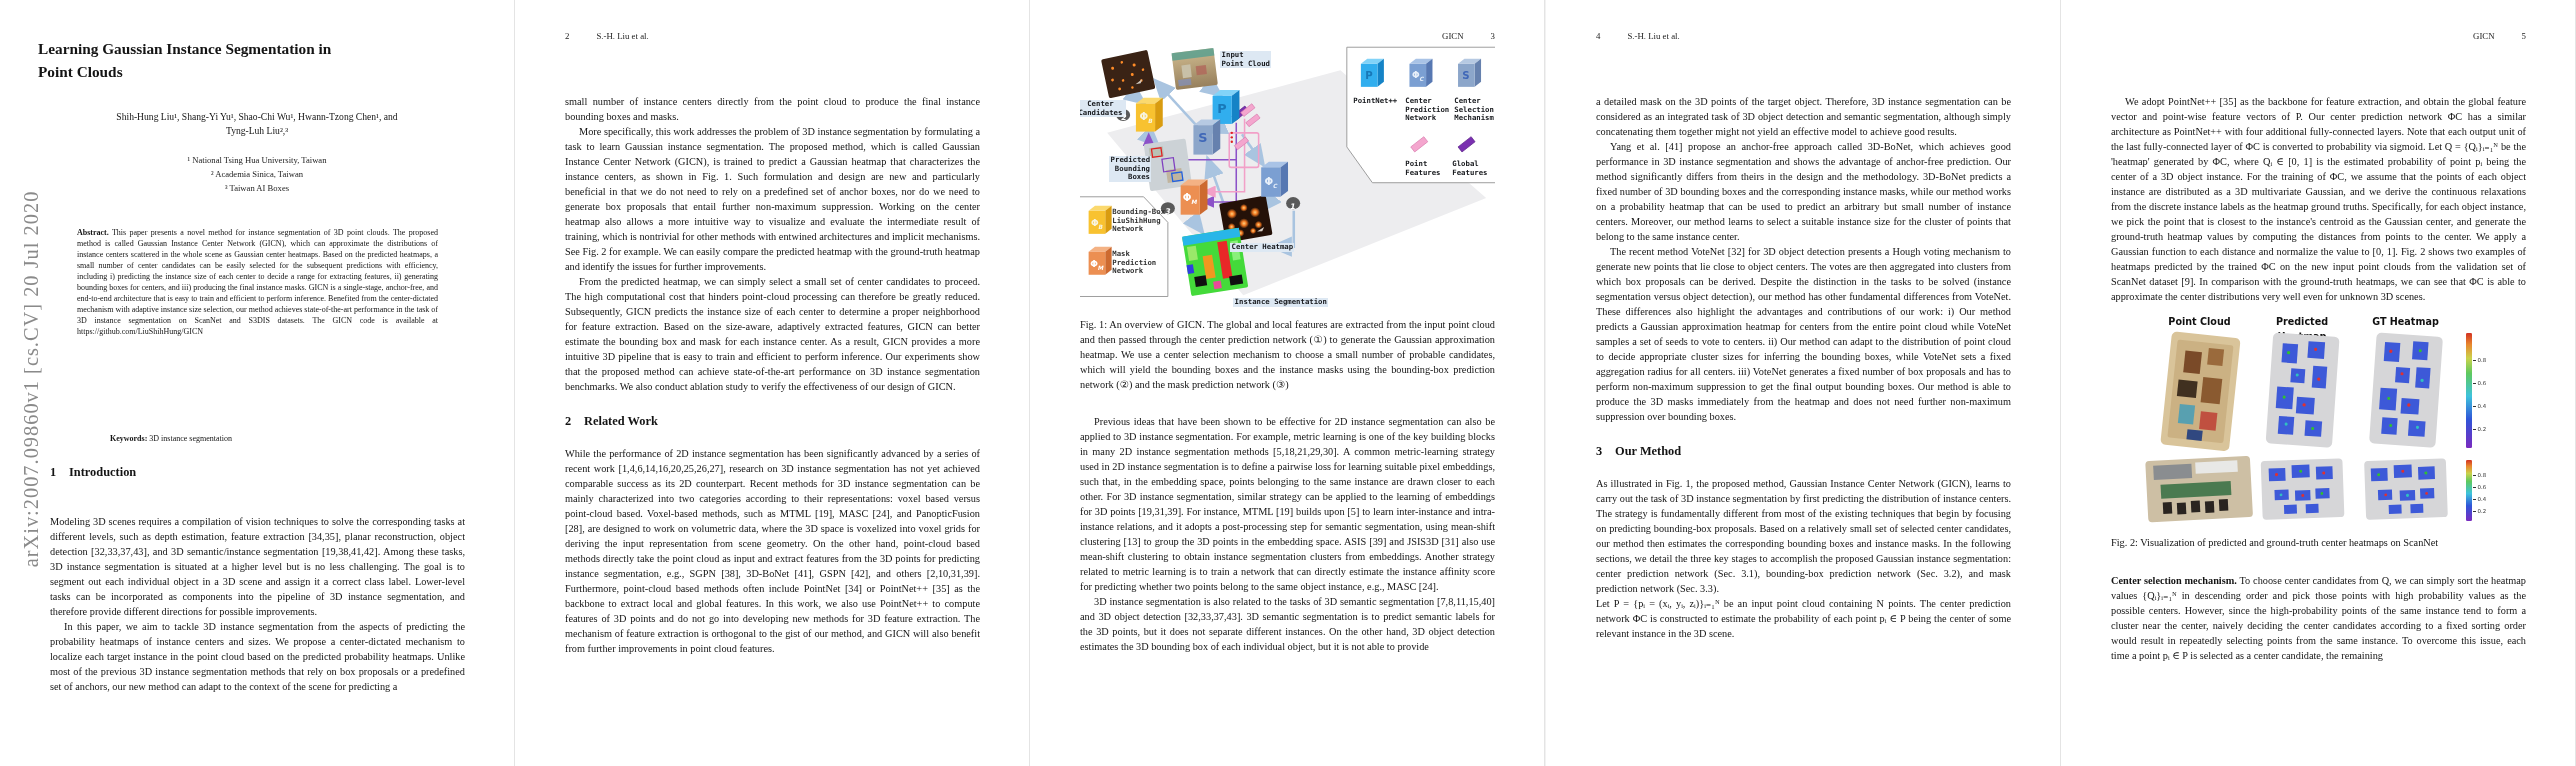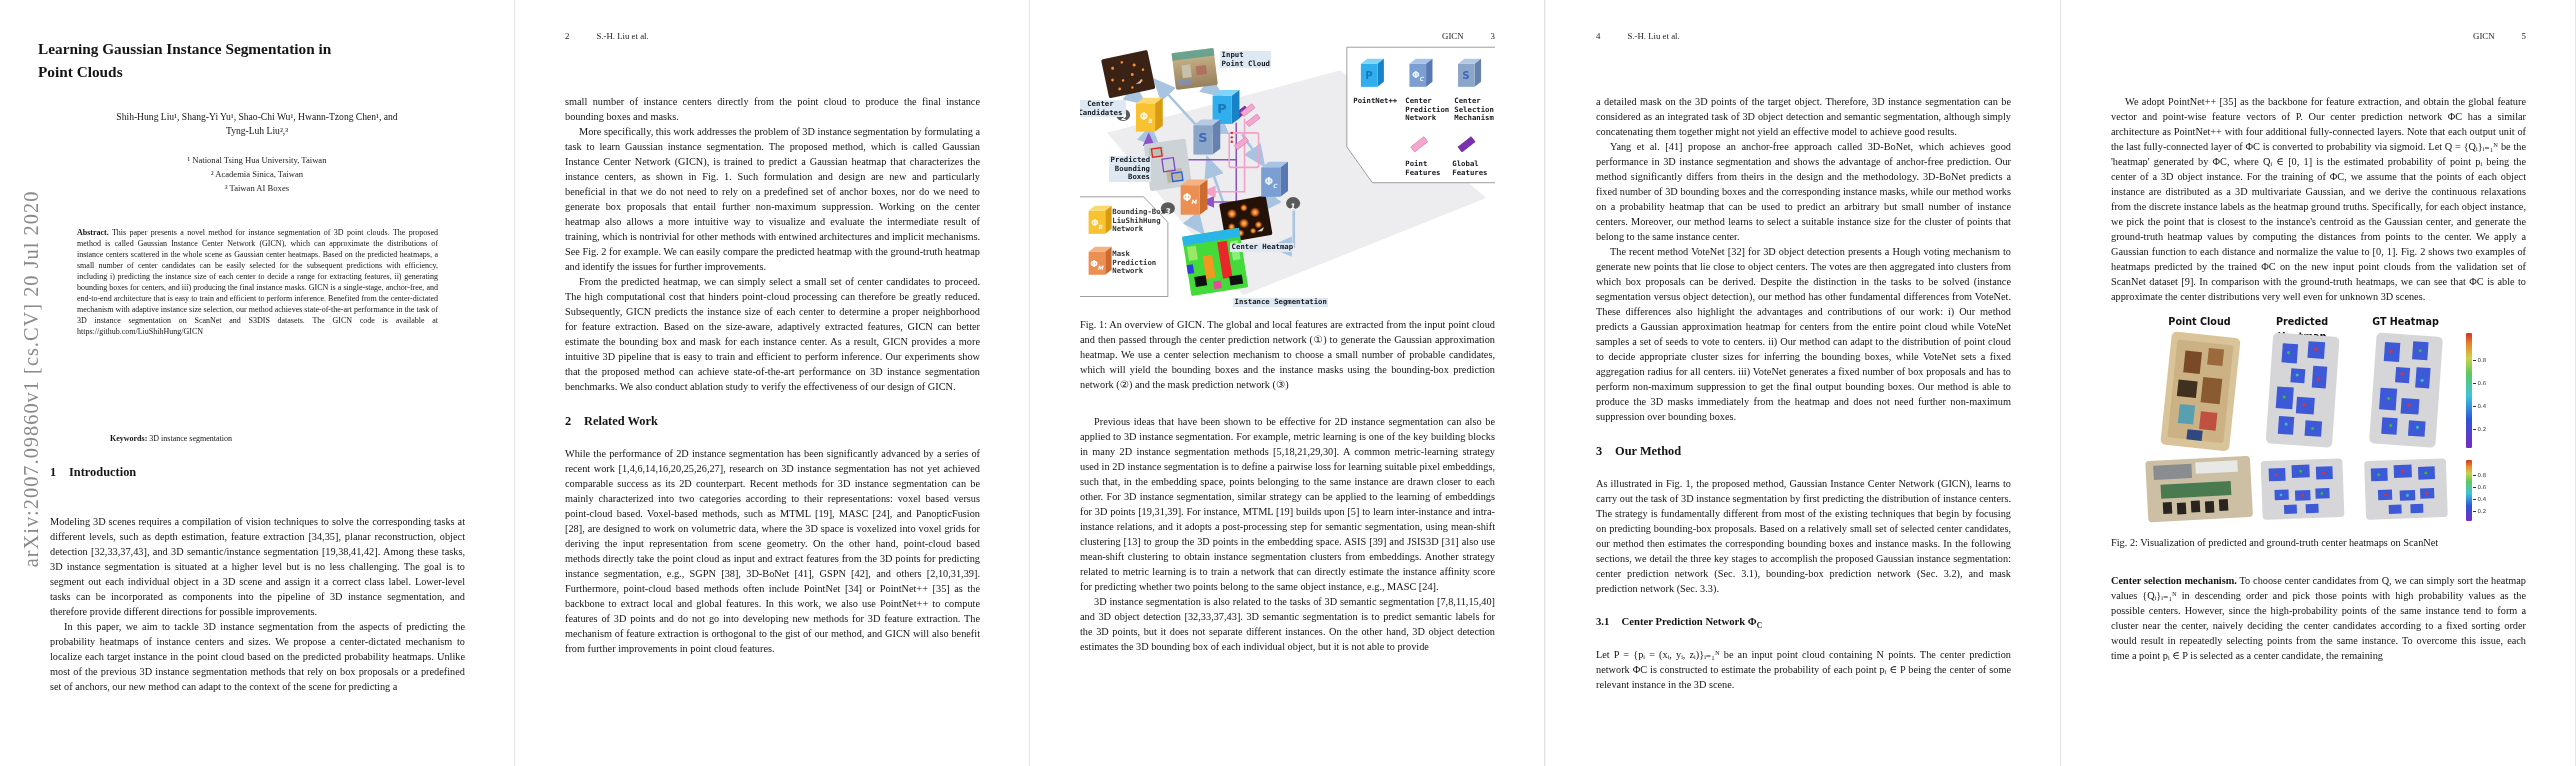--- a/index.html
+++ b/index.html
@@ -360,23 +360,20 @@
     <span>4</span><span class="num-gap"></span><span>S.-H. Liu et al.</span>
   </div>
   <div class="col" style="top:94px; height:645px; overflow:hidden;">
     <p>a detailed mask on the 3D points of the target object. Therefore, 3D instance segmentation can be considered as an integrated task of 3D object detection and semantic segmentation, although simply concatenating them together might not yield an effective model to achieve good results.</p>
     <p class="ind">Yang et al. [41] propose an anchor-free approach called 3D-BoNet, which achieves good performance in 3D instance segmentation and shows the advantage of anchor-free prediction. Our method significantly differs from theirs in the design and the methodology. 3D-BoNet predicts a fixed number of 3D bounding boxes and the corresponding instance masks, while our method works on a probability heatmap that can be used to predict an arbitrary but small number of instance centers. Moreover, our method learns to select a suitable instance size for the cluster of points that belong to the same instance center.</p>
     <p class="ind">The recent method VoteNet [32] for 3D object detection presents a Hough voting mechanism to generate new points that lie close to object centers. The votes are then aggregated into clusters from which box proposals can be derived. Despite the distinction in the tasks to be solved (instance segmentation versus object detection), our method has other fundamental differences from VoteNet. These differences also highlight the advantages and contributions of our work: i) Our method predicts a Gaussian approximation heatmap for centers from the entire point cloud while VoteNet samples a set of seeds to vote to centers. ii) Our method can adapt to the distribution of point cloud to decide appropriate cluster sizes for inferring the bounding boxes, while VoteNet sets a fixed aggregation radius for all centers. iii) VoteNet generates a fixed number of box proposals and has to perform non-maximum suppression to get the final output bounding boxes. Our method is able to produce the 3D masks immediately from the heatmap and does not need further non-maximum suppression over bounding boxes.</p>
     <div class="h-sec" style="margin:20.4px 0 16.6px;">
       <span class="secnum">3</span><span>Our Method</span>
     </div>
     <p>As illustrated in Fig. 1, the proposed method, Gaussian Instance Center Network (GICN), learns to carry out the task of 3D instance segmentation by first predicting the distribution of instance centers. The strategy is fundamentally different from most of the existing techniques that begin by focusing on predicting bounding-box proposals. Based on a relatively small set of selected center candidates, our method then estimates the corresponding bounding boxes and instance masks. In the following sections, we detail the three key stages to accomplish the proposed Gaussian instance segmentation: center prediction network (Sec. 3.1), bounding-box prediction network (Sec. 3.2), and mask prediction network (Sec. 3.3).</p>
-    <div class="h-sub" style="margin:18px 0 14px;">
-      <span class="secnum">3.1</span><span>Center Prediction Network Φ</span><sub>C</sub>
-    </div>
     <p>Let P = {pᵢ = (xᵢ, yᵢ, zᵢ)}ᵢ₌₁ᴺ be an input point cloud containing N points. The center prediction network ΦC is constructed to estimate the probability of each point pᵢ ∈ P being the center of some relevant instance in the 3D scene.</p>
   </div>
 </div>
 
 <div class="page" id="p5">
   <div class="runhead right">
     <span>GICN</span><span class="num-gap"></span><span>5</span>
   </div>
   <div class="col" style="top:94px; height:645px; overflow:hidden;">
     <p class="ind">We adopt PointNet++ [35] as the backbone for feature extraction, and obtain the global feature vector and point-wise feature vectors of P. Our center prediction network ΦC has a similar architecture as PointNet++ with four additional fully-connected layers. Note that each output unit of the last fully-connected layer of ΦC is converted to probability via sigmoid. Let Q = {Qᵢ}ᵢ₌₁ᴺ be the 'heatmap' generated by ΦC, where Qᵢ ∈ [0, 1] is the estimated probability of point pᵢ being the center of a 3D object instance. For the training of ΦC, we assume that the points of each object instance are distributed as a 3D multivariate Gaussian, and we derive the continuous relaxations from the discrete instance labels as the heatmap ground truths. Specifically, for each object instance, we pick the point that is closest to the instance's centroid as the Gaussian center, and generate the ground-truth heatmap values by computing the distances from points to the center. We apply a Gaussian function to each distance and normalize the value to [0, 1]. Fig. 2 shows two examples of heatmaps predicted by the trained ΦC on the new input point clouds from the validation set of ScanNet dataset [9]. In comparison with the ground-truth heatmaps, we can see that ΦC is able to approximate the center distributions very well even for unknown 3D scenes.</p>

